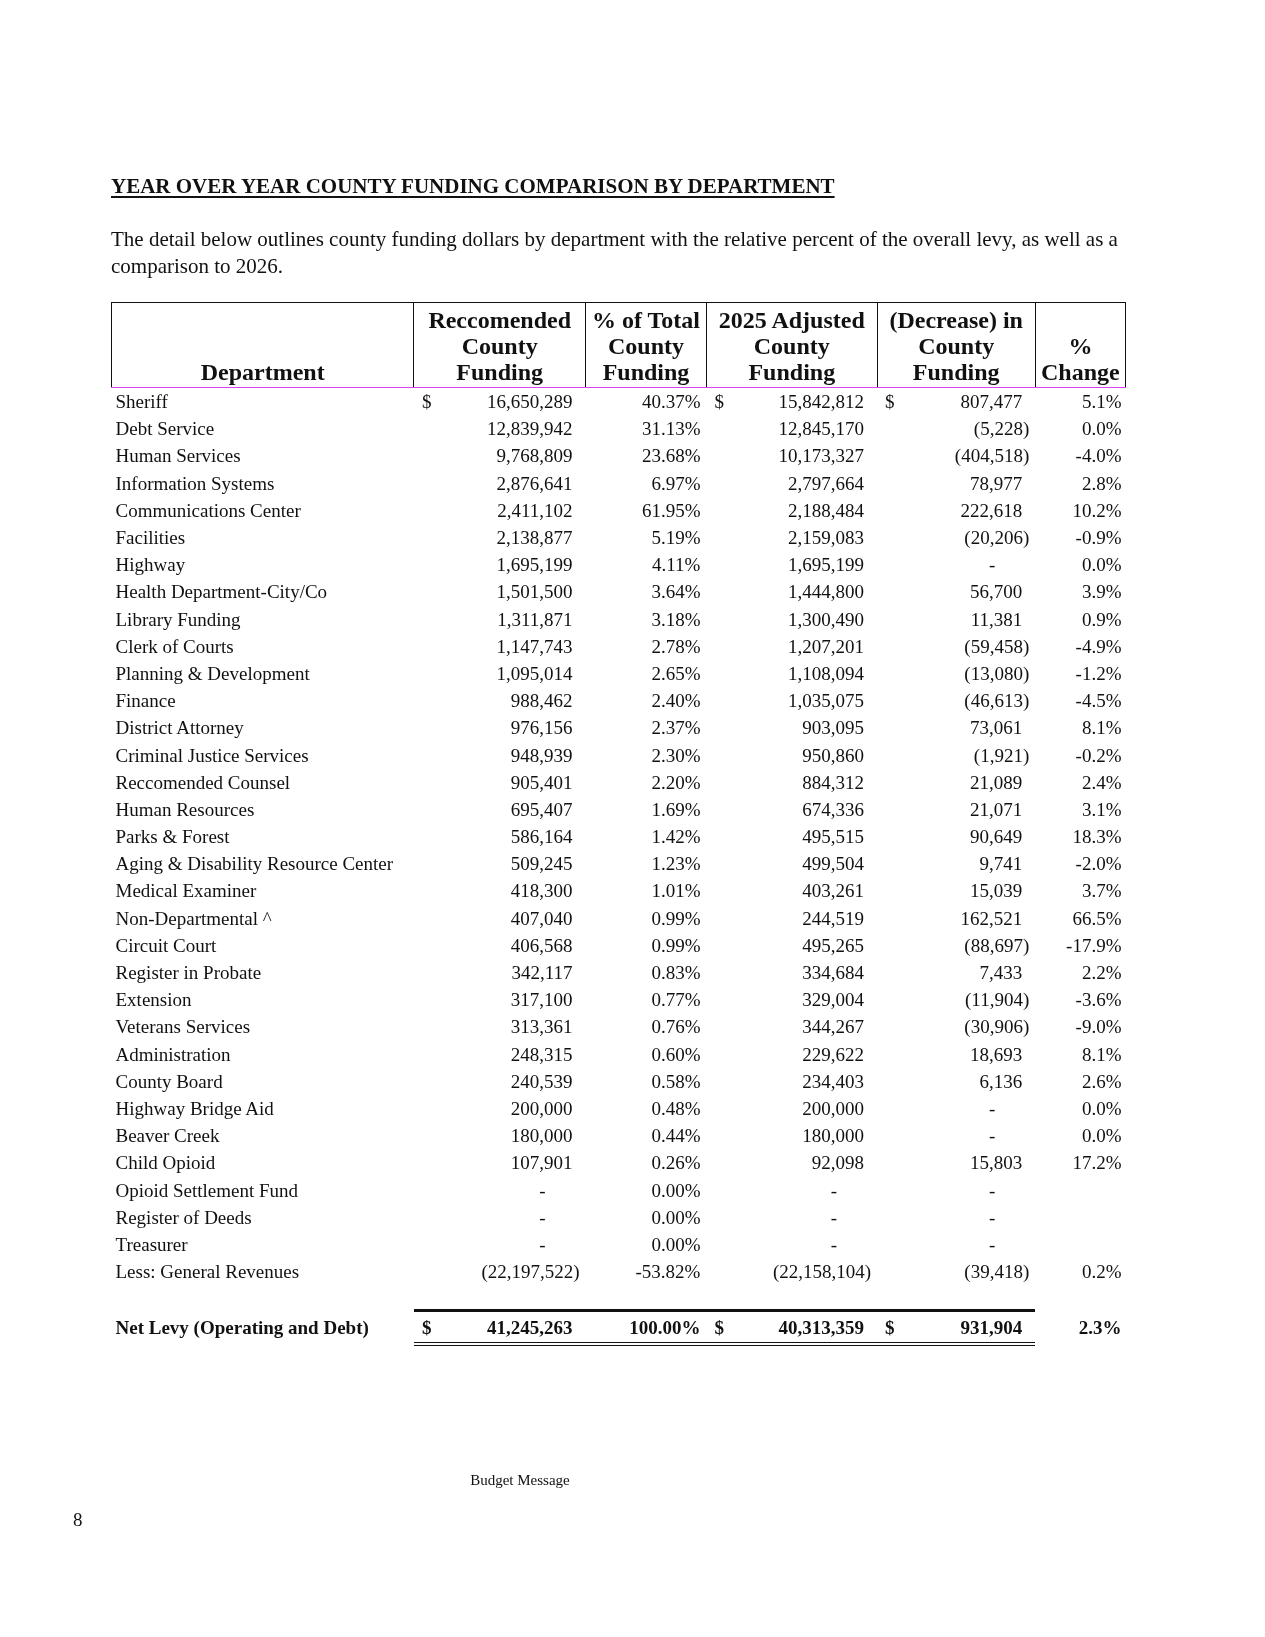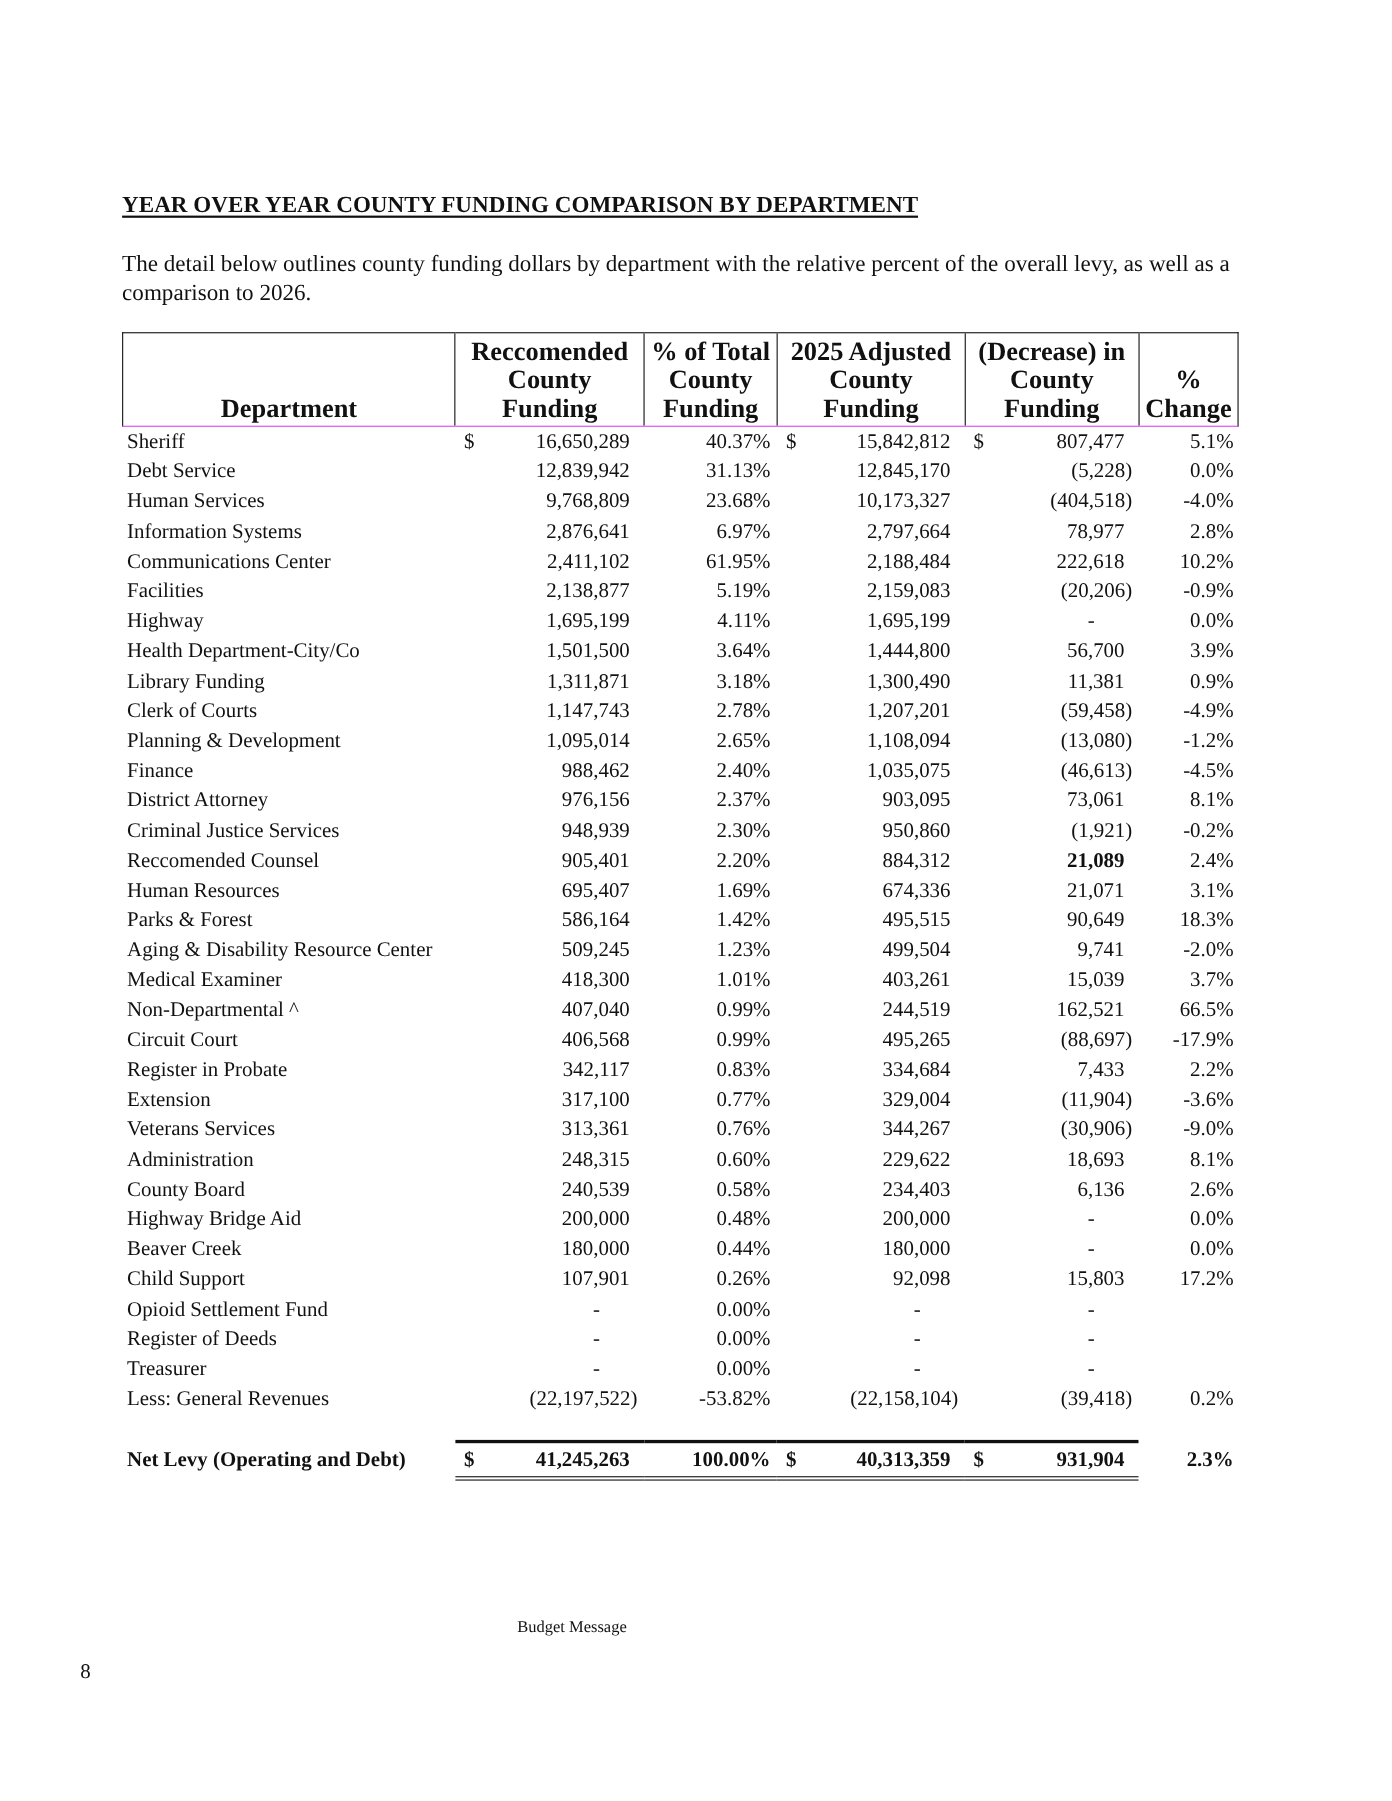--- a/index.html
+++ b/index.html
@@ -151,21 +151,21 @@
         <td class="c-pct"><span>2.30%</span></td>
         <td class="c-adj" style="padding-right: 13px;"><span>950,860</span></td>
         <td class="c-chg"><span>(1,921)</span></td>
         <td class="c-pchg"><span>-0.2%</span></td>
       </tr>
       <tr>
         <td class="c-dept"><span>Reccomended Counsel</span></td>
         <td class="c-rec" style="padding-right: 13px;"><span>905,401</span></td>
         <td class="c-pct"><span>2.20%</span></td>
         <td class="c-adj" style="padding-right: 13px;"><span>884,312</span></td>
-        <td class="c-chg" style="padding-right: 13px; font-weight: bold;"><span>21,089</span></td>
+        <td class="c-chg" style="padding-right: 13px;"><span>21,089</span></td>
         <td class="c-pchg"><span>2.4%</span></td>
       </tr>
       <tr>
         <td class="c-dept"><span>Human Resources</span></td>
         <td class="c-rec" style="padding-right: 13px;"><span>695,407</span></td>
         <td class="c-pct"><span>1.69%</span></td>
         <td class="c-adj" style="padding-right: 13px;"><span>674,336</span></td>
         <td class="c-chg" style="padding-right: 13px;"><span>21,071</span></td>
         <td class="c-pchg"><span>3.1%</span></td>
       </tr>
@@ -259,21 +259,21 @@
       </tr>
       <tr>
         <td class="c-dept"><span>Beaver Creek</span></td>
         <td class="c-rec" style="padding-right: 13px;"><span>180,000</span></td>
         <td class="c-pct"><span>0.44%</span></td>
         <td class="c-adj" style="padding-right: 13px;"><span>180,000</span></td>
         <td class="c-chg" style="padding-right: 40px;"><span>-</span></td>
         <td class="c-pchg"><span>0.0%</span></td>
       </tr>
       <tr>
-        <td class="c-dept"><span>Child Support</span></td>
+        <td class="c-dept"><span>Child Opioid</span></td>
         <td class="c-rec" style="padding-right: 13px;"><span>107,901</span></td>
         <td class="c-pct"><span>0.26%</span></td>
         <td class="c-adj" style="padding-right: 13px;"><span>92,098</span></td>
         <td class="c-chg" style="padding-right: 13px;"><span>15,803</span></td>
         <td class="c-pchg"><span>17.2%</span></td>
       </tr>
       <tr>
         <td class="c-dept"><span>Opioid Settlement Fund</span></td>
         <td class="c-rec" style="padding-right: 40px;"><span>-</span></td>
         <td class="c-pct"><span>0.00%</span></td>

